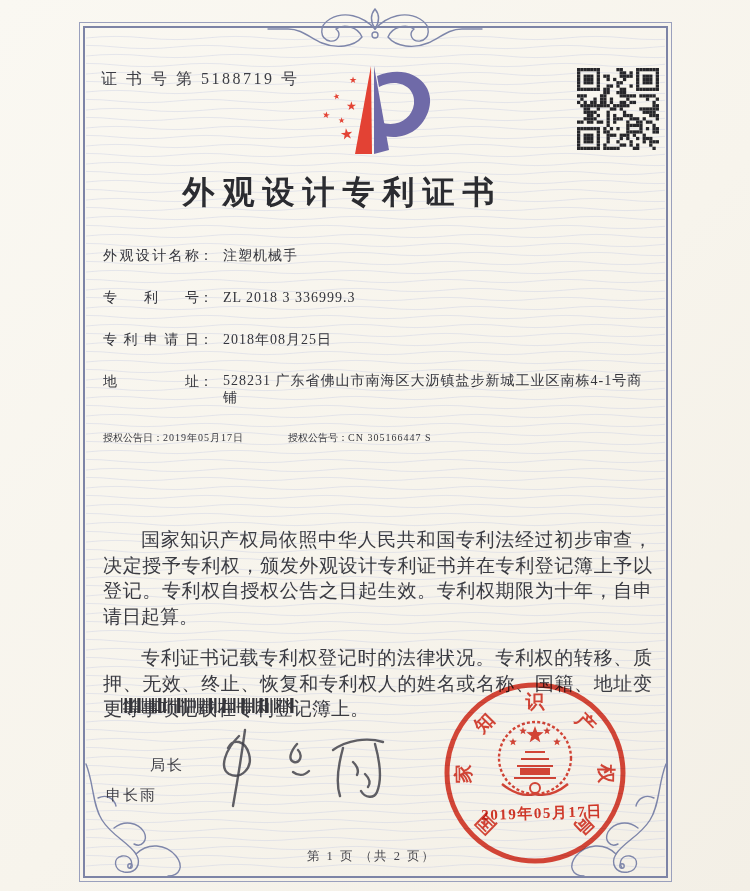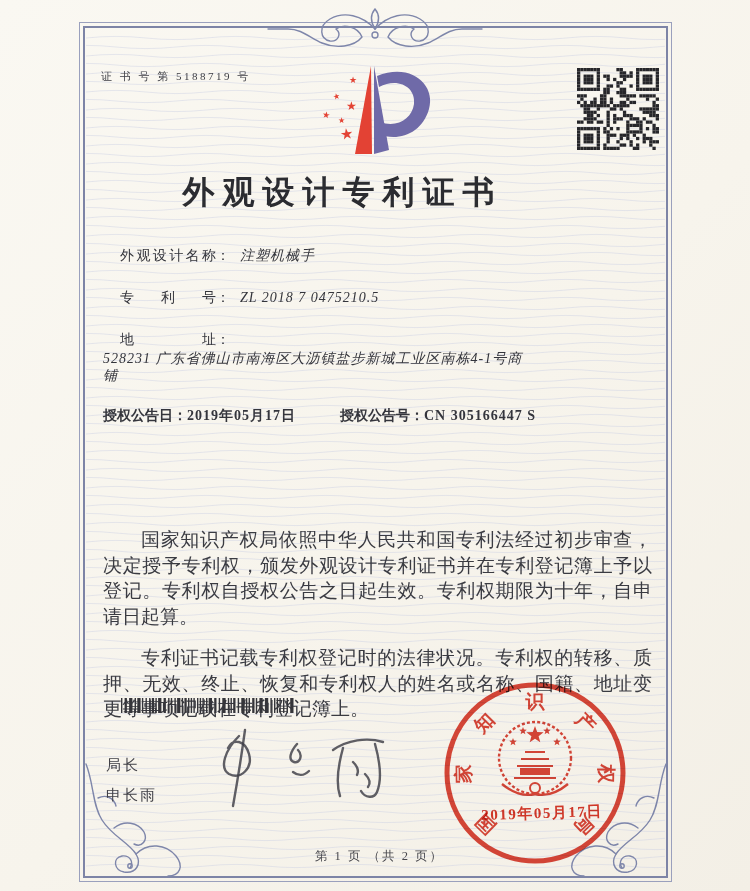--- a/index.html
+++ b/index.html
@@ -21,72 +21,72 @@
   .frame{
     position:absolute;left:83px;top:26px;width:585px;height:852px;
     border:2px solid var(--frame-blue);
     outline:1px solid #9aa0bd;
     outline-offset:3px;
     background:transparent;
   }
   .waves-svg{position:absolute;left:86px;top:30px;pointer-events:none;opacity:.55;}
   .cert-no{
     position:absolute;left:101px;top:69px;
-    font-size:11px;letter-spacing:2.5px;color:#3c3d44;
+    font-size:16px;letter-spacing:2.5px;color:#3c3d44;
   }
   
   .logo{position:absolute;left:300px;top:56px;width:150px;height:110px;}
   .logo-star{position:absolute;color:var(--logo-red);line-height:1;display:block;}
   
   .qr{position:absolute;left:577px;top:68px;width:82px;height:82px;}
   .qr svg{width:100%;height:100%;fill:#26262a;}
   
   .title{
     position:absolute;left:0;top:171px;width:685px;text-align:center;
     font-size:32px;font-weight:600;letter-spacing:8px;color:#2b2c31;
   }
   
   .fields{position:absolute;left:103px;top:246px;width:552px;font-size:14px;}
   .field-row{line-height:20px;margin-bottom:22px;white-space:nowrap;}
-  .field-row .lbl{display:inline-block;width:96px;text-align:justify;text-align-last:justify;margin-left:17px;}
+  .field-row .lbl{display:inline-block;width:96px;text-align:justify;text-align-last:justify;}
   .field-row .colon{margin-right:10px;}
-  .field-row .val{letter-spacing:1px;font-style:italic;}
+  .field-row .val{letter-spacing:1px;}
   .field-row.addr{white-space:normal;}
   .field-row.addr .val{display:inline-block;width:424px;vertical-align:top;line-height:17px;}
-  .grant-row{line-height:20px;font-size:14px;white-space:nowrap;font-weight:bold;}
+  .grant-row{line-height:20px;font-size:10px;white-space:nowrap;}
   .grant-row .g2{margin-left:44px;}
   .grant-row .val{letter-spacing:1px;}
   
   .body-text{position:absolute;left:103px;top:527px;width:549px;font-size:19px;
     line-height:25.5px;text-align:justify;color:#3a3b42;}
   .body-text p{text-indent:2em;}
   .body-text p + p{margin-top:16px;}
   
   .barcode{position:absolute;left:121px;top:698px;width:178px;height:15px;}
   .barcode svg{width:100%;height:100%;fill:#35353a;}
   
   .signer{position:absolute;left:106px;top:756px;font-size:15px;color:#3f3f46;letter-spacing:2px;}
-  .signer .role{display:block;margin-bottom:11px;}
+  .signer .role{display:block;margin-bottom:11px;margin-left:44px;}
   
   .signature{position:absolute;left:205px;top:726px;width:215px;height:90px;}
   .signature path{fill:none;stroke:#3d3d46;stroke-width:2.4;stroke-linecap:round;opacity:.82;}
   
   .seal{position:absolute;left:440px;top:678px;width:190px;height:190px;
     mix-blend-mode:multiply;opacity:.93;}
   .seal-red-stroke{stroke:var(--seal-red);fill:none;}
   .seal-red-fill{fill:var(--seal-red);}
   .seal-ring-text text{fill:var(--seal-red);font-size:19px;font-weight:700;
     font-family:"Liberation Serif","DejaVu Serif",serif;}
   .seal-date{
     position:absolute;left:448px;top:804px;width:188px;text-align:center;
     color:var(--seal-red);font-size:15px;font-weight:600;letter-spacing:1.5px;
     transform:rotate(-2deg);mix-blend-mode:multiply;
   }
   
-  .footer{position:absolute;left:12px;top:848px;width:735px;text-align:center;
+  .footer{position:absolute;left:4px;top:848px;width:735px;text-align:center;
     font-size:12.5px;letter-spacing:2px;color:#46464c;}
   
   .orn{position:absolute;pointer-events:none;}
   .orn path,.orn circle{fill:none;stroke:#7e86aa;stroke-width:1.4;stroke-linecap:round;}
   .orn-top{left:266px;top:5px;}
   .orn-bl{left:84px;top:758px;}
   .orn-br{left:556px;top:758px;transform:scaleX(-1);}
 </style>
 </head>
 <body>
@@ -533,21 +533,24 @@
     </svg>
 </div>
 
 <h1 class="title">外观设计专利证书</h1>
 
 <div class="fields">
   <div class="field-row">
     <span class="lbl">外观设计名称</span><span class="colon">：</span><span class="val">注塑机械手</span>
   </div>
   <div class="field-row">
-    <span class="lbl">专利号</span><span class="colon">：</span><span class="val">ZL 2018 7 0475210.5</span>
+    <span class="lbl">专利号</span><span class="colon">：</span><span class="val">ZL 2018 3 336999.3</span>
+  </div>
+  <div class="field-row">
+    <span class="lbl">专利申请日</span><span class="colon">：</span><span class="val">2018年08月25日</span>
   </div>
   <div class="field-row addr">
     <span class="lbl">地址</span><span class="colon">：</span><span class="val">528231 广东省佛山市南海区大沥镇盐步新城工业区南栋4-1号商铺</span>
   </div>
   <div class="grant-row">
     <span>授权公告日：</span><span class="val">2019年05月17日</span><span class="g2">授权公告号：</span><span class="val">CN 305166447 S</span>
   </div>
 </div>
 
 <div class="body-text">

